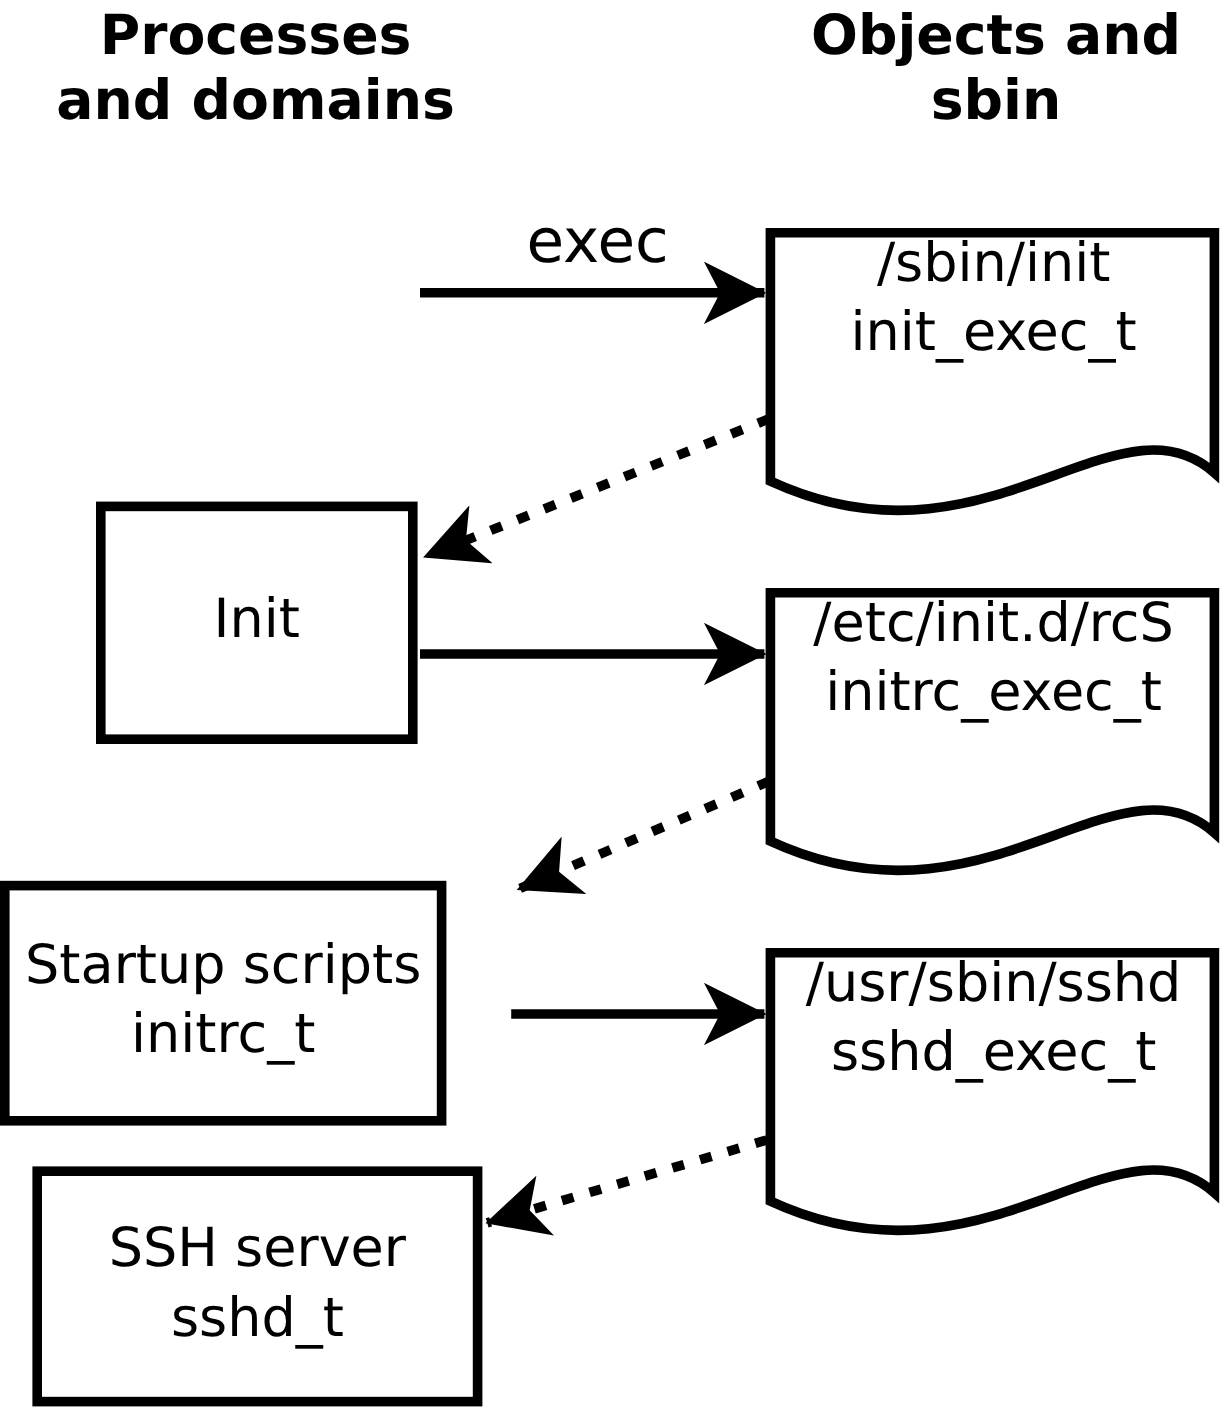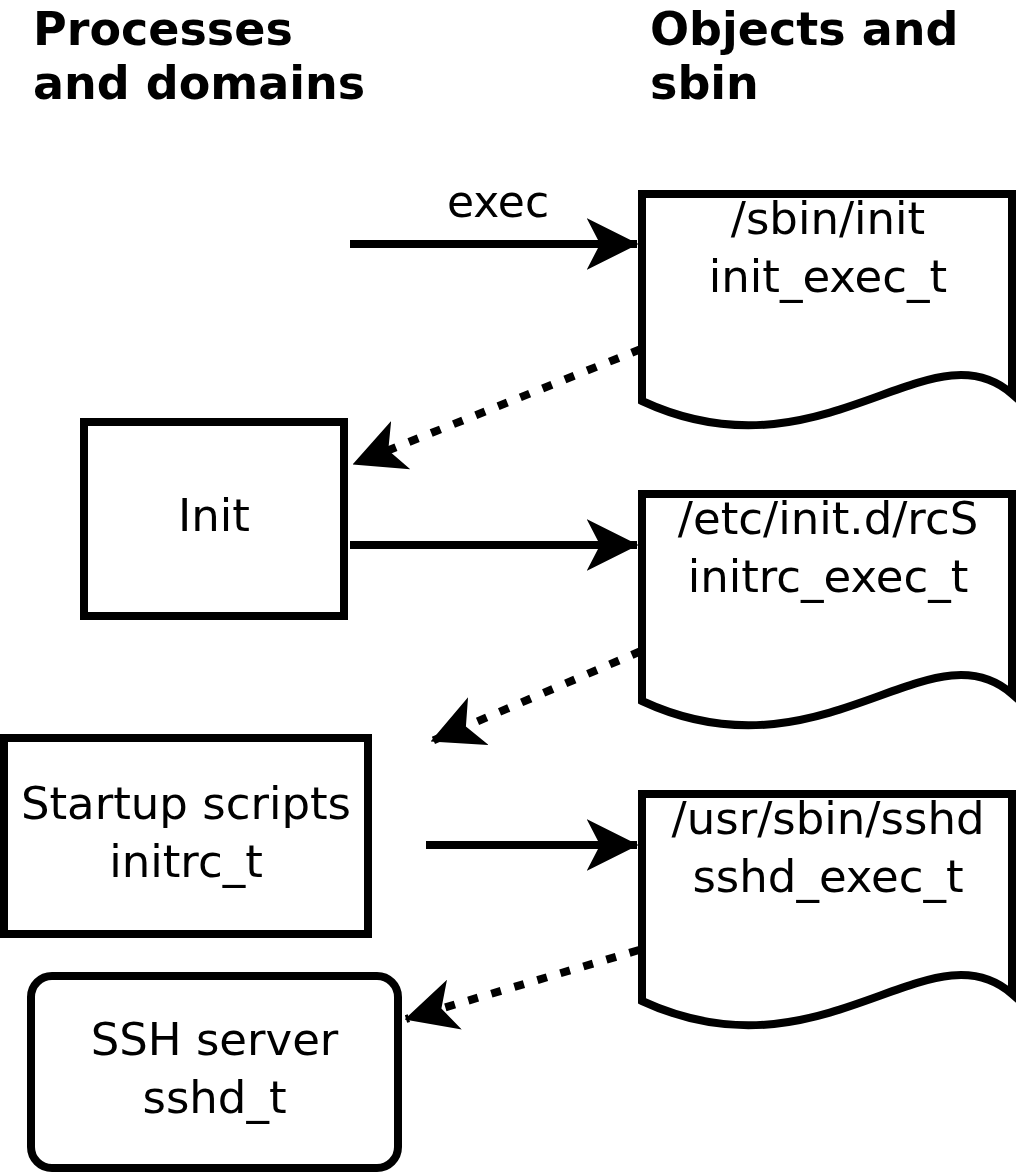--- a/index.html
+++ b/index.html
@@ -11,20 +11,21 @@
     position: relative;
     width: 1024px;
     height: 1173px;
     background: #ffffff;
     overflow: hidden;
     font-family: "DejaVu Sans", sans-serif;
     color: #000000;
   }
   .col-header {
     position: absolute;
+    text-align: center;
     font-weight: bold;
     font-size: 46px;
     line-height: 54px;
     letter-spacing: 0px;
     color: #000000;
   }
   .col-header.left  { left: 33px;  top: 2px; width: 360px; }
   .col-header.right { left: 650px; top: 2px; width: 360px; }
 
   .overlay {
@@ -44,40 +45,40 @@
     justify-content: center;
     align-items: center;
     text-align: center;
     font-size: 45px;
     line-height: 58px;
     padding-bottom: 6px;
   }
   .pbox.kernel { left: 78px;  top: 143px; width: 274px; height: 204px; }
   .pbox.init   { left: 80px;  top: 418px; width: 268px; height: 202px; }
   .pbox.initrc { left: 0px;   top: 734px; width: 372px; height: 204px; }
-  .pbox.sshd   { left: 27px;  top: 972px; width: 375px; height: 200px; border-radius: 25px; }
+  .pbox.sshd   { left: 27px;  top: 972px; width: 375px; height: 200px; }
 
   .dtext {
     position: absolute;
     width: 380px;
     text-align: center;
     font-size: 45px;
     line-height: 58px;
   }
   .dtext.d1 { left: 638px; top: 190px; }
   .dtext.d2 { left: 638px; top: 490px; }
   .dtext.d3 { left: 638px; top: 790px; }
 
   .edge-label {
     position: absolute;
     left: 430px;
     top: 180px;
     width: 136px;
     text-align: center;
-    font-size: 44px;
+    font-size: 51px;
     line-height: 44px;
   }
   .node-line { display: block; }
 </style>
 </head>
 <body>
 
 <div class="canvas">
 
   <div class="col-header left">Processes and domains</div>

